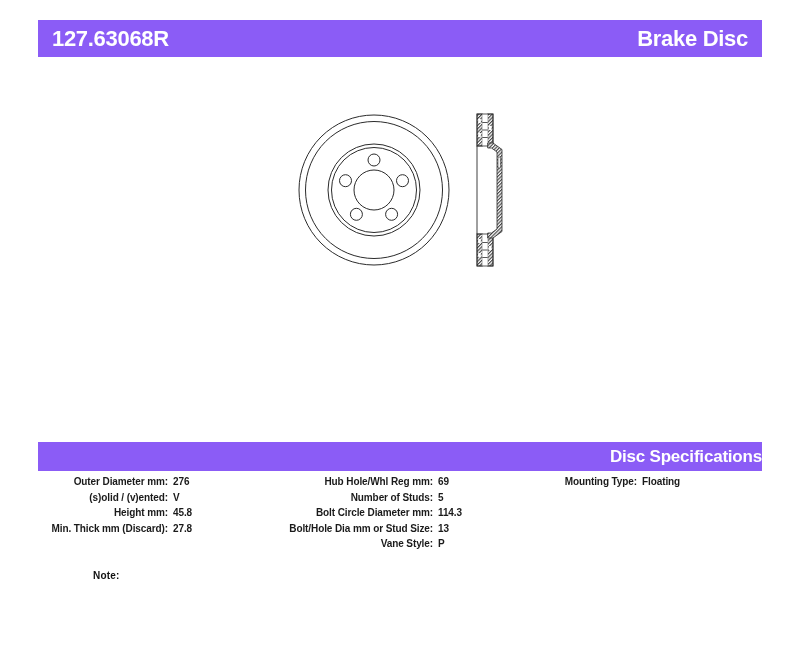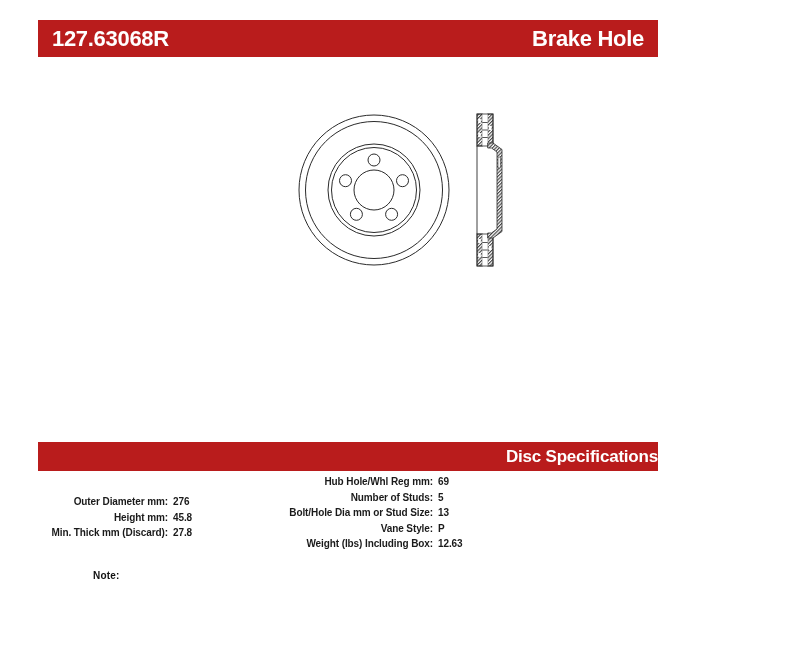--- a/index.html
+++ b/index.html
@@ -1,57 +1,57 @@
 <!DOCTYPE html>
 <html><head>
 <meta charset="utf-8">
 <style>
   html,body{margin:0;padding:0;}
   body{
     width:800px;height:655px;position:relative;background:#ffffff;
     font-family:"Liberation Sans", sans-serif;overflow:hidden;
   }
   .bar{
-    position:absolute;left:38px;width:620px;background:#b91c1c;color:#ffffff;
+    position:absolute;left:38px;width:724px;background:#8b5cf6;color:#ffffff;
     font-weight:bold;box-sizing:border-box;
   }
   .header-bar{
     top:20px;height:37px;display:flex;justify-content:space-between;
     align-items:center;font-size:22px;padding:0 14px;letter-spacing:-0.3px;
   }
   .specs-bar{
     top:442px;height:29px;display:flex;justify-content:flex-end;
     align-items:center;font-size:17px;letter-spacing:-0.2px;
   }
   .drawing{position:absolute;left:285px;top:100px;width:240px;height:180px;}
   .specs{
     position:absolute;left:38px;top:474px;width:724px;height:95px;
     font-size:10px;font-weight:bold;color:#1a1a1a;letter-spacing:-0.1px;
   }
   .spec-col{position:absolute;top:0;}
-  .col0{left:0;width:241px;margin-top:20px;}
+  .col0{left:0;width:241px;}
   .col1{left:241px;width:241px;}
   .col2{left:482px;width:242px;}
   .spec-row{display:flex;line-height:15.6px;white-space:nowrap;}
   .spec-label{text-align:right;flex:0 0 auto;}
   .col0 .spec-label{width:130px;}
   .col1 .spec-label{width:154px;}
   .col2 .spec-label{width:117px;}
   .spec-value{margin-left:5px;text-align:right;}
   .note{
     position:absolute;left:93px;top:570px;font-size:10px;font-weight:bold;
     color:#111111;letter-spacing:0.2px;
   }
 </style>
 </head>
 <body>
 
 <div class="bar header-bar">
   <span>127.63068R</span>
-  <span>Brake Hole</span>
+  <span>Brake Disc</span>
 </div>
 
 <svg class="drawing" viewBox="0 0 240 180">
   <defs>
     <pattern id="hatch" patternUnits="userSpaceOnUse" width="2.4" height="2.4" patternTransform="rotate(45)">
       <rect width="2.4" height="2.4" fill="#ffffff"></rect>
       <line x1="0.6" y1="0" x2="0.6" y2="2.4" stroke="#2b2b2b" stroke-width="1"></line>
     </pattern>
   </defs>
 
@@ -109,47 +109,57 @@
   <span>Disc Specifications</span>
 </div>
 
 <div class="specs">
   <div class="spec-col col0">
     <div class="spec-row">
       <span class="spec-label">Outer Diameter mm:</span>
       <span class="spec-value">276</span>
     </div>
     <div class="spec-row">
+      <span class="spec-label">(s)olid / (v)ented:</span>
+      <span class="spec-value">V</span>
+    </div>
+    <div class="spec-row">
       <span class="spec-label">Height mm:</span>
       <span class="spec-value">45.8</span>
     </div>
     <div class="spec-row">
       <span class="spec-label">Min. Thick mm (Discard):</span>
       <span class="spec-value">27.8</span>
     </div>
   </div>
 
   <div class="spec-col col1">
     <div class="spec-row">
       <span class="spec-label">Hub Hole/Whl Reg mm:</span>
       <span class="spec-value">69</span>
     </div>
     <div class="spec-row">
       <span class="spec-label">Number of Studs:</span>
       <span class="spec-value">5</span>
     </div>
     <div class="spec-row">
+      <span class="spec-label">Bolt Circle Diameter mm:</span>
+      <span class="spec-value">114.3</span>
+    </div>
+    <div class="spec-row">
       <span class="spec-label">Bolt/Hole Dia mm or Stud Size:</span>
       <span class="spec-value">13</span>
     </div>
     <div class="spec-row">
       <span class="spec-label">Vane Style:</span>
       <span class="spec-value">P</span>
     </div>
+  </div>
+
+  <div class="spec-col col2">
     <div class="spec-row">
-      <span class="spec-label">Weight (lbs) Including Box:</span>
-      <span class="spec-value">12.63</span>
+      <span class="spec-label">Mounting Type:</span>
+      <span class="spec-value">Floating</span>
     </div>
   </div>
-
 </div>
 
 <div class="note">Note:</div>
 
 </body></html>

